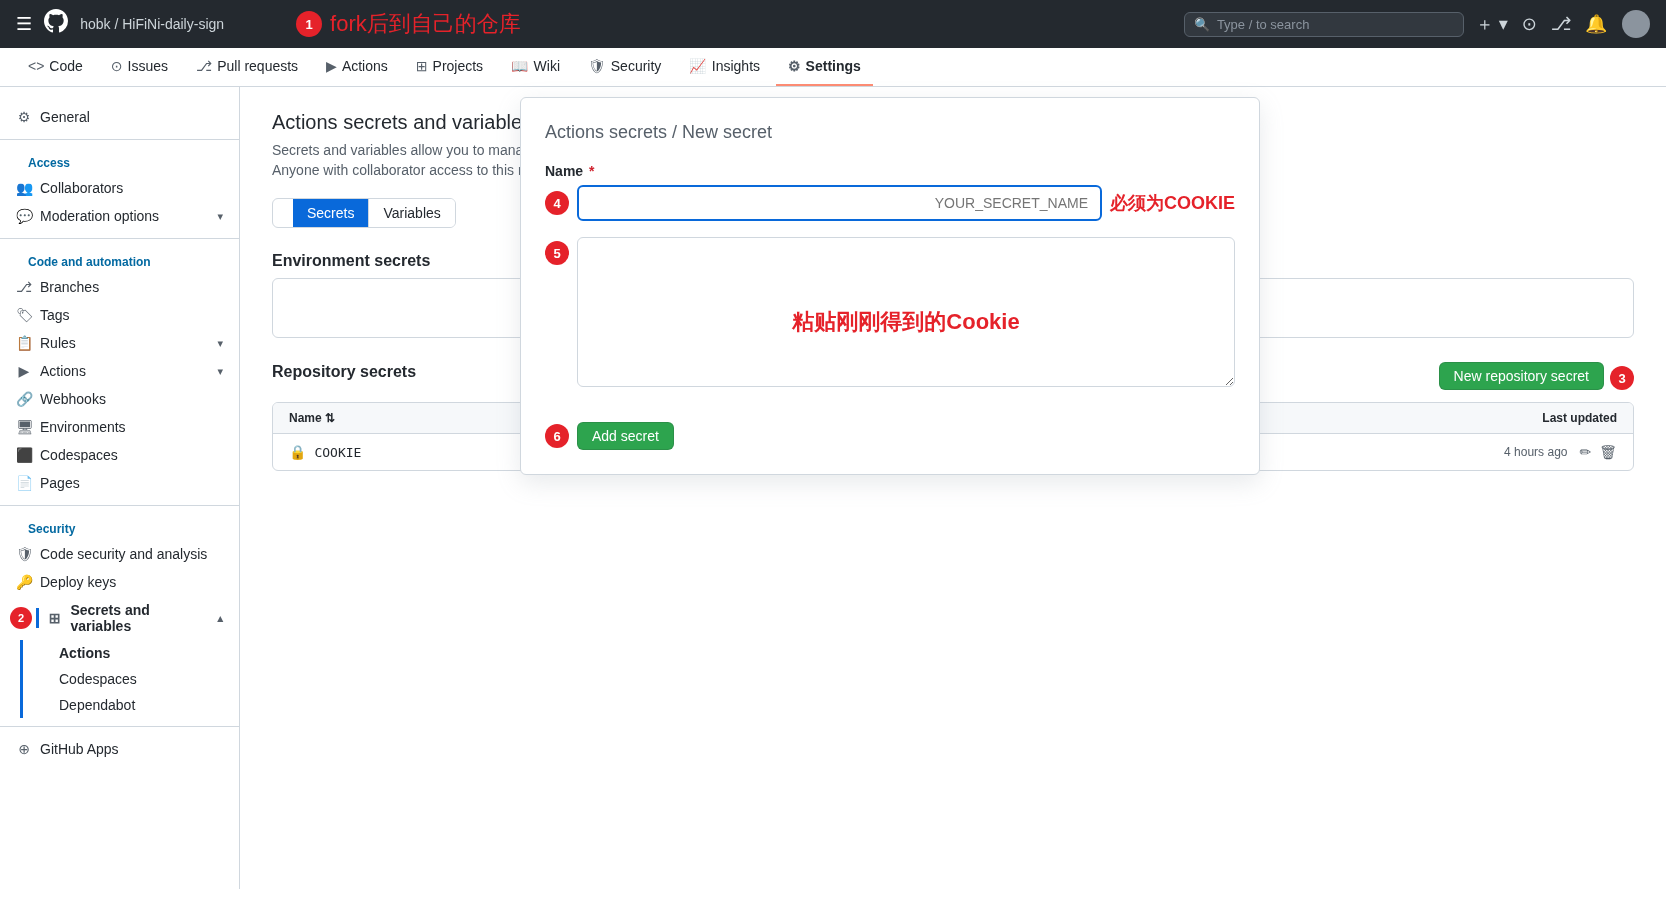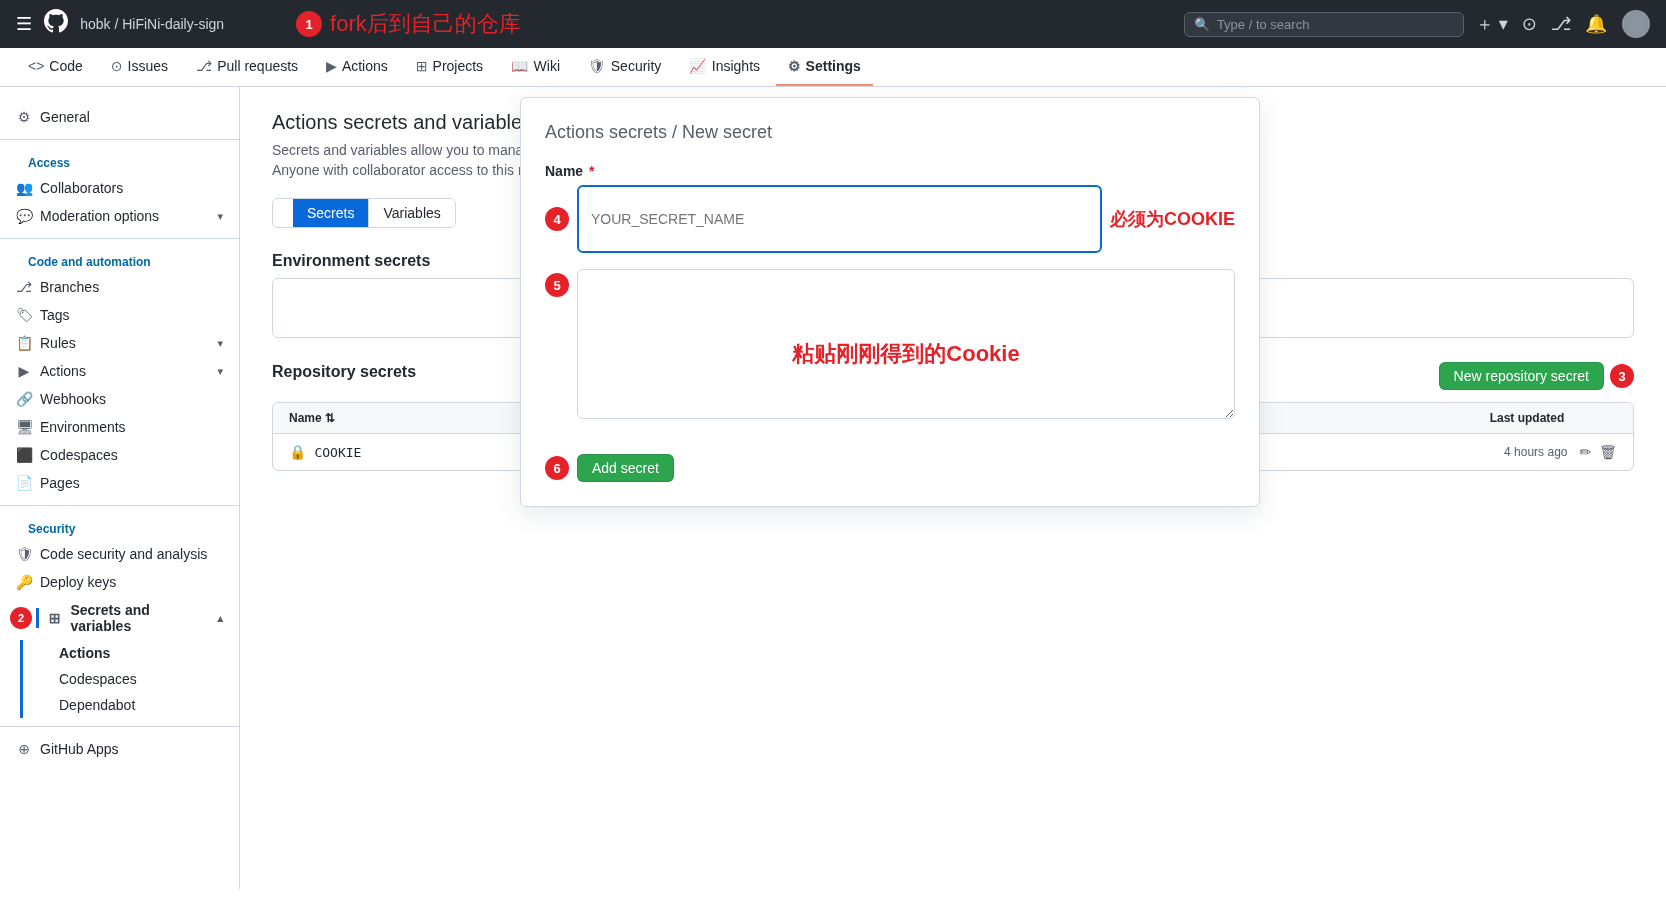--- a/index.html
+++ b/index.html
@@ -180,21 +180,21 @@
       align-items: center;
       padding: 8px 16px;
       background: #f6f8fa;
       border-bottom: 1px solid #d0d7de;
       font-size: 12px;
       font-weight: 600;
       color: #24292f;
       gap: 8px;
     }
     .secrets-table-header .col-name { flex: 1; }
-    .secrets-table-header .col-updated { width: 180px; text-align: center; }
+    .secrets-table-header .col-updated { width: 180px; text-align: right; }
     .secrets-table-row {
       display: flex;
       align-items: center;
       padding: 10px 16px;
       border-bottom: 1px solid #d0d7de;
       font-size: 14px;
     }
     .secrets-table-row:last-child { border-bottom: none; }
     .secrets-table-row .lock-icon { margin-right: 8px; color: #57606a; }
     .secrets-table-row .name { flex: 1; font-family: monospace; font-size: 13px; }
@@ -232,26 +232,27 @@
     .modal-title span { color: #57606a; }
     .form-label {
       font-size: 14px;
       font-weight: 600;
       margin-bottom: 6px;
       display: block;
     }
     .form-label .required { color: #cf222e; margin-left: 2px; }
     .form-input {
       width: 100%;
-      padding: 24px 12px;
+      padding: 8px 12px;
       border: 2px solid #0969da;
       border-radius: 6px;
       font-size: 14px;
       margin-bottom: 16px;
       outline: none;
+      text-align: right;
     }
     .form-textarea {
       width: 100%;
       padding: 8px 12px;
       border: 1px solid #d0d7de;
       border-radius: 6px;
       font-size: 14px;
       height: 150px;
       resize: vertical;
       margin-bottom: 16px;
@@ -454,21 +455,21 @@
     <div class="sub-tabs">
       <div class="sub-tab active">Secrets</div>
       <div class="sub-tab">Variables</div>
     </div>
 
     <div class="section-title">Environment secrets</div>
     <div class="env-secrets-box"></div>
 
     <div class="secrets-header">
       <span class="section-title">Repository secrets</span>
-      <div style="display:flex;align-items:center;gap:6px;">
+      <div style="display:flex;align-items:flex-end;gap:6px;">
         <button class="btn-green">New repository secret</button>
         <span style="display:inline-flex;align-items:center;justify-content:center;width:24px;height:24px;border-radius:50%;background:#e5222a;color:#fff;font-size:13px;font-weight:700;">3</span>
       </div>
     </div>
 
     <div class="secrets-table">
       <div class="secrets-table-header">
         <span class="col-name">Name ⇅</span>
         <span class="col-updated">Last updated</span>
       </div>

